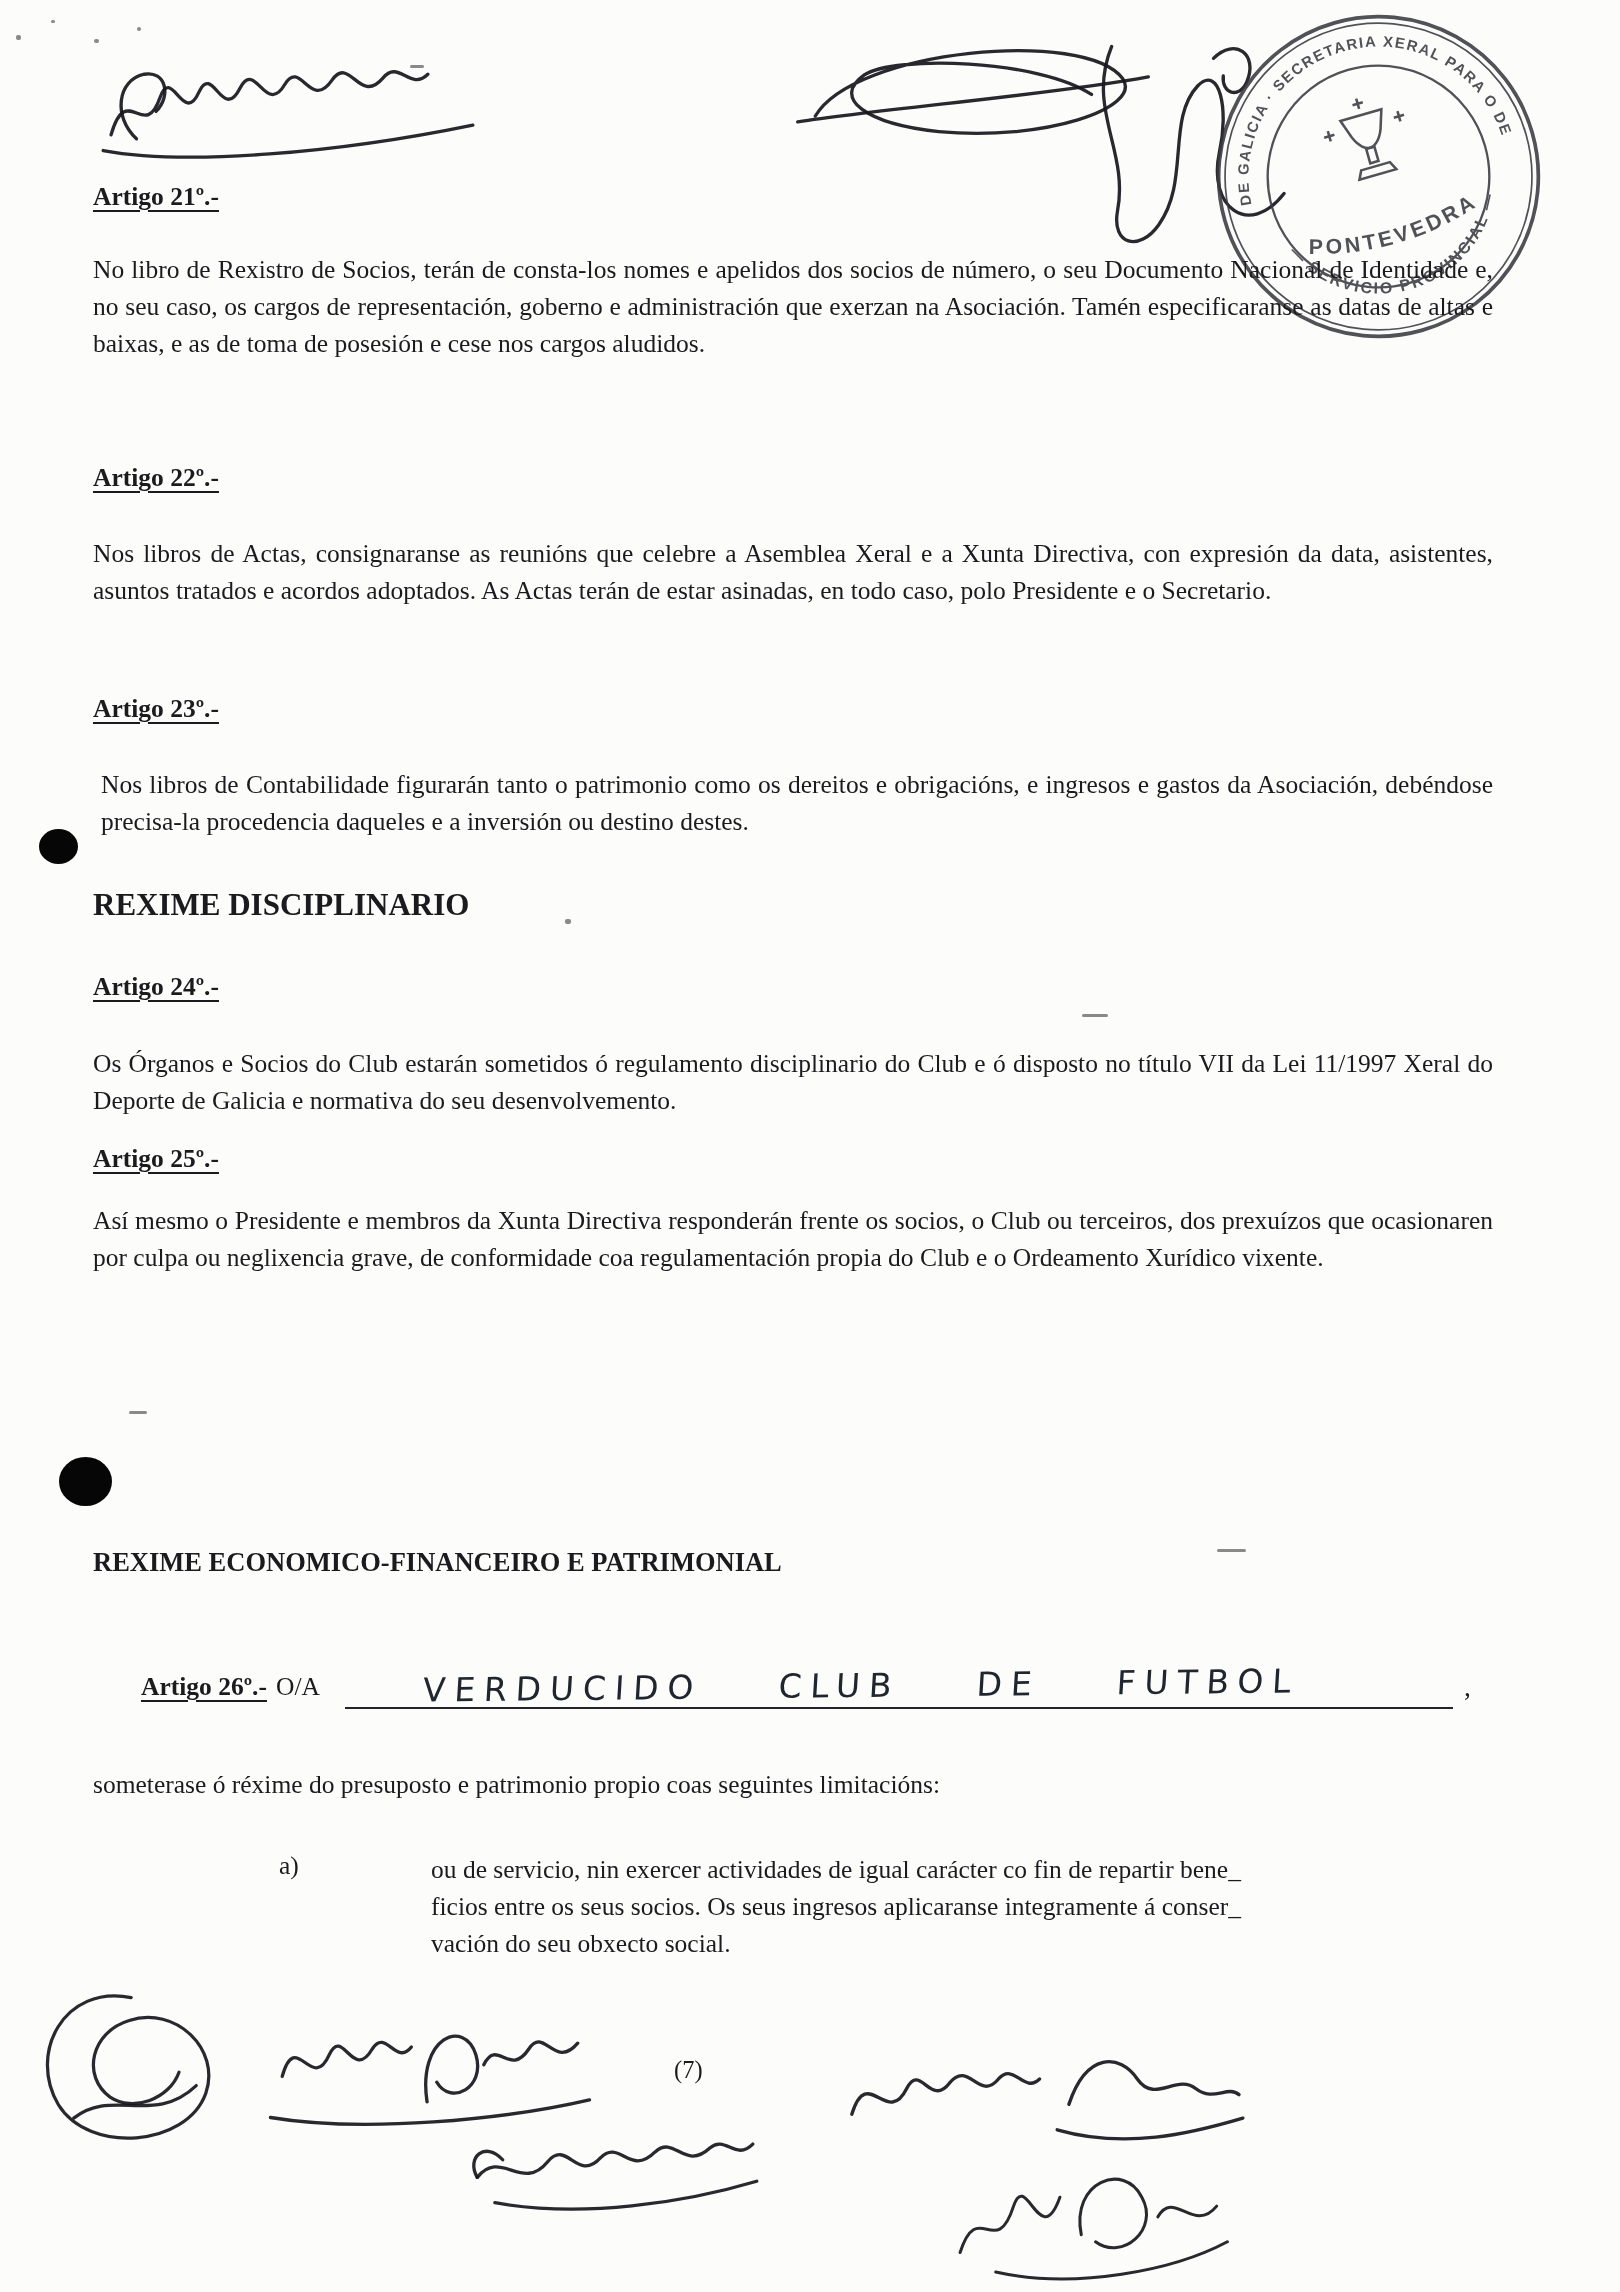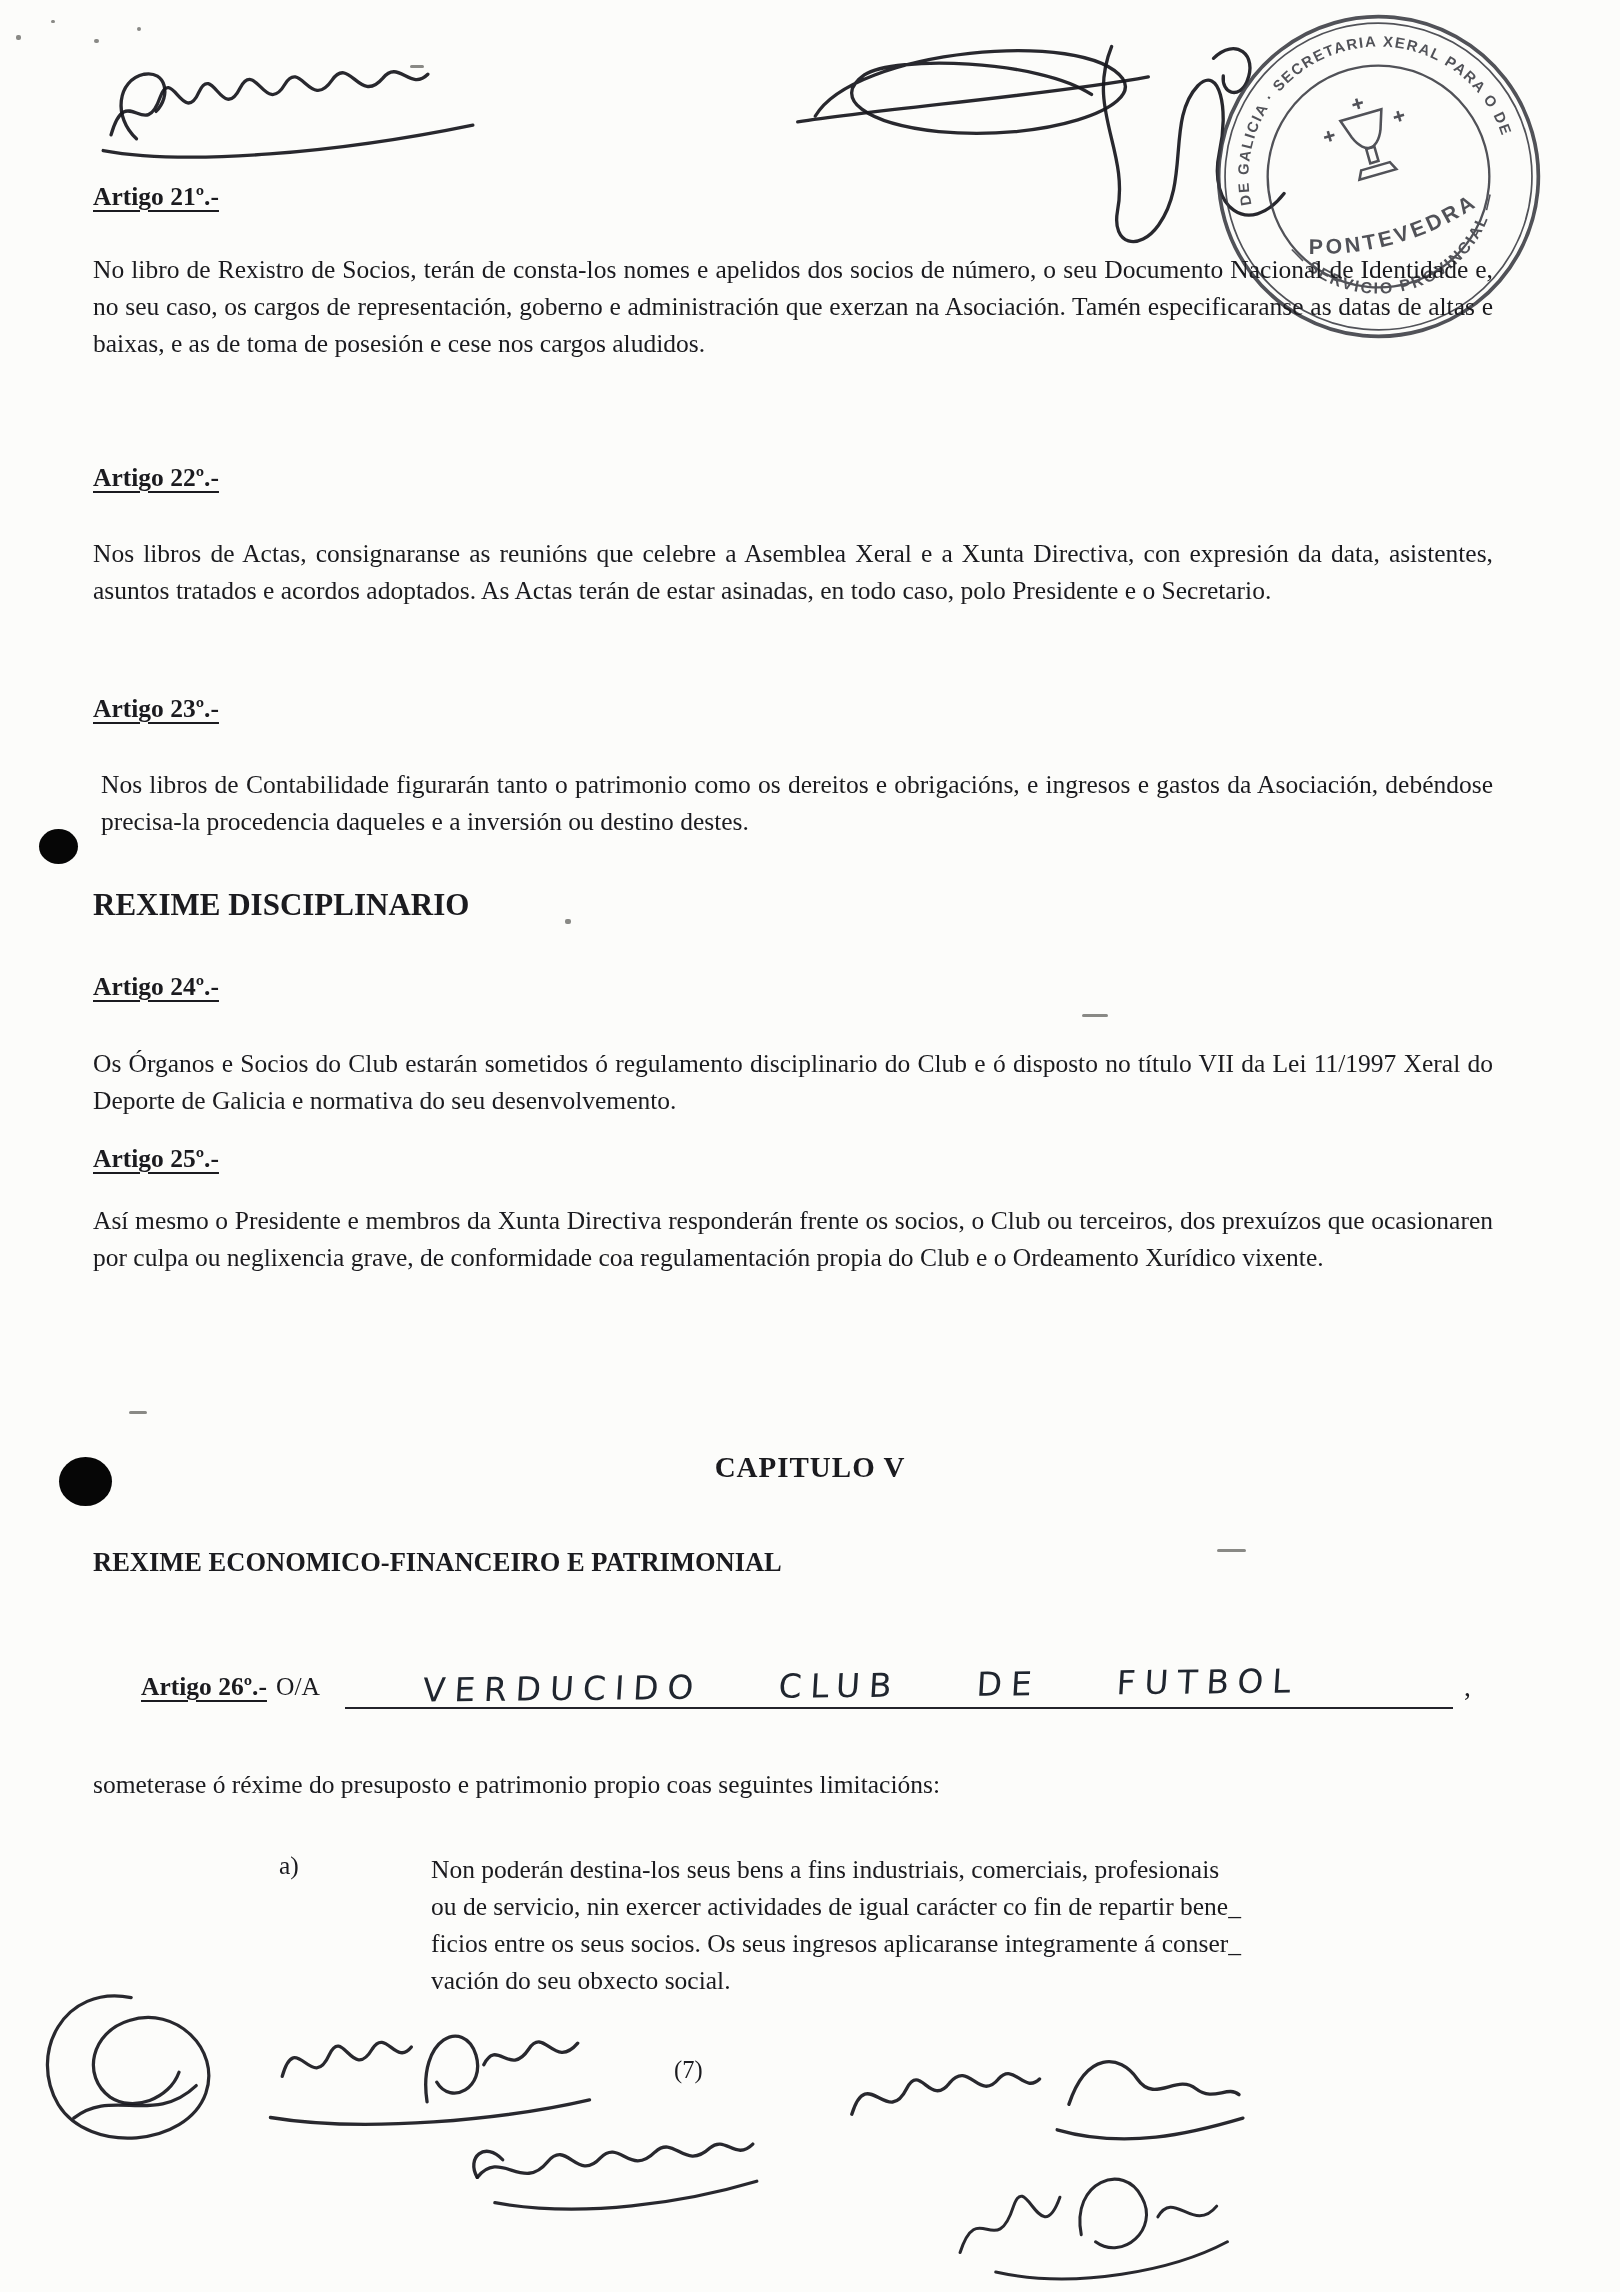--- a/index.html
+++ b/index.html
@@ -118,38 +118,34 @@
   <p class="abs body-par" style="left:101px;top:766px;width:1392px;">Nos libros de Contabilidade figurarán tanto o patrimonio como os dereitos e obrigacións, e ingresos e gastos da Asociación, debéndose precisa-la procedencia daqueles e a inversión ou destino destes.</p>
 
   <div class="abs section-head" style="left:93px;top:887px;font-size:31px;">REXIME DISCIPLINARIO</div>
 
   <div class="abs art-title" style="left:93px;top:972px;">Artigo 24º.-</div>
   <p class="abs body-par" style="left:93px;top:1045px;width:1400px;">Os Órganos e Socios do Club estarán sometidos ó regulamento disciplinario do Club e ó disposto no título VII da Lei 11/1997 Xeral do Deporte de Galicia e normativa do seu desenvolvemento.</p>
 
   <div class="abs art-title" style="left:93px;top:1144px;">Artigo 25º.-</div>
   <p class="abs body-par" style="left:93px;top:1202px;width:1400px;">Así mesmo o Presidente e membros da Xunta Directiva responderán frente os socios, o Club ou terceiros, dos prexuízos que ocasionaren por culpa ou neglixencia grave, de conformidade coa regulamentación propia do Club e o Ordeamento Xurídico vixente.</p>
 
-  <div class="abs" style="left:0;top:1451px;width:1620px;text-align:center;">
-    <span class="section-head" style="font-size:29px;letter-spacing:1px;">CAPITULO  V</span>
-  </div>
 
   <div class="abs section-head" style="left:93px;top:1547px;font-size:26.5px;">REXIME ECONOMICO-FINANCEIRO E PATRIMONIAL</div>
 
   <div class="abs art-title" style="left:93px;top:1672px;margin-left:48px;">Artigo 26º.-</div>
   <div class="abs" style="left:276px;top:1672px;font-size:25.5px;">O/A</div>
   <div class="abs rule" style="left:345px;top:1633px;width:1108px;height:74px;">
     <span class="hand abs" style="left:78px;bottom:2px;">VERDUCIDO CLUB DE FUTBOL</span>
   </div>
   <div class="abs" style="left:1464px;top:1672px;font-size:27.4px;">,</div>
 
   <p class="abs body-par" style="left:93px;top:1766px;width:1400px;text-align:left;">someterase ó réxime do presuposto e patrimonio propio coas seguintes limitacións:</p>
 
   <div class="abs" style="left:279px;top:1851px;font-size:25.5px;">a)</div>
   <div class="abs" style="left:431px;top:1851px;width:1068px;">
-    <div class="line-row">Non poderán destina-los seus bens a fins industriais, comerciais, profesionais</div>
     <div class="line-row">ou de servicio, nin exercer actividades de igual carácter co fin de repartir bene_</div>
     <div class="line-row">ficios entre os seus socios. Os seus ingresos aplicaranse integramente á conser_</div>
     <div class="line-row">vación do seu obxecto social.</div>
   </div>
 
   <div class="abs" style="left:674px;top:2056px;font-size:24.5px;">(7)</div>
 
   <div class="abs sig" style="left:17.6px;top:1965px;width:211px;height:201px;">
     <svg width="211" height="201" viewBox="0 0 220 210">
       <path d="M118,34 C48,20 10,92 42,146 C74,198 176,190 196,134 C212,88 164,42 116,58 C76,70 66,116 96,138 C120,154 158,140 168,112"></path>

